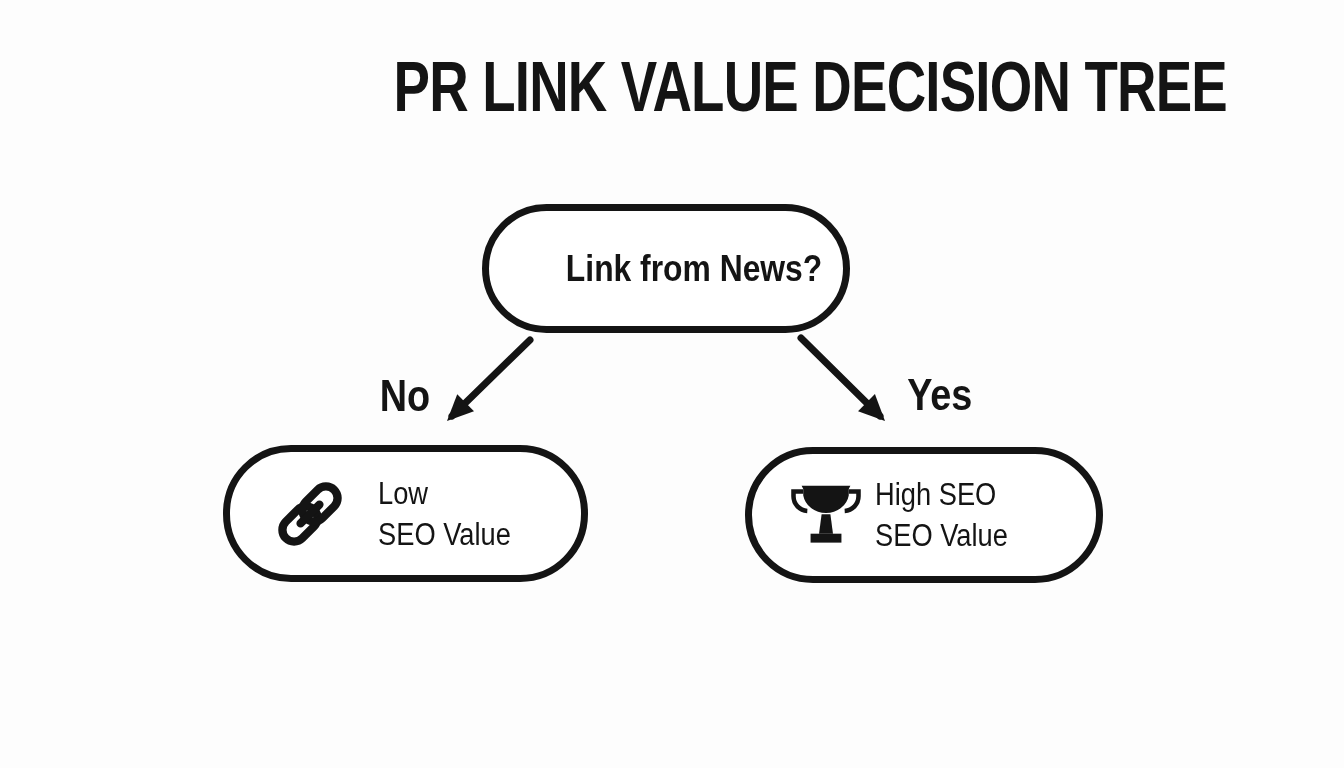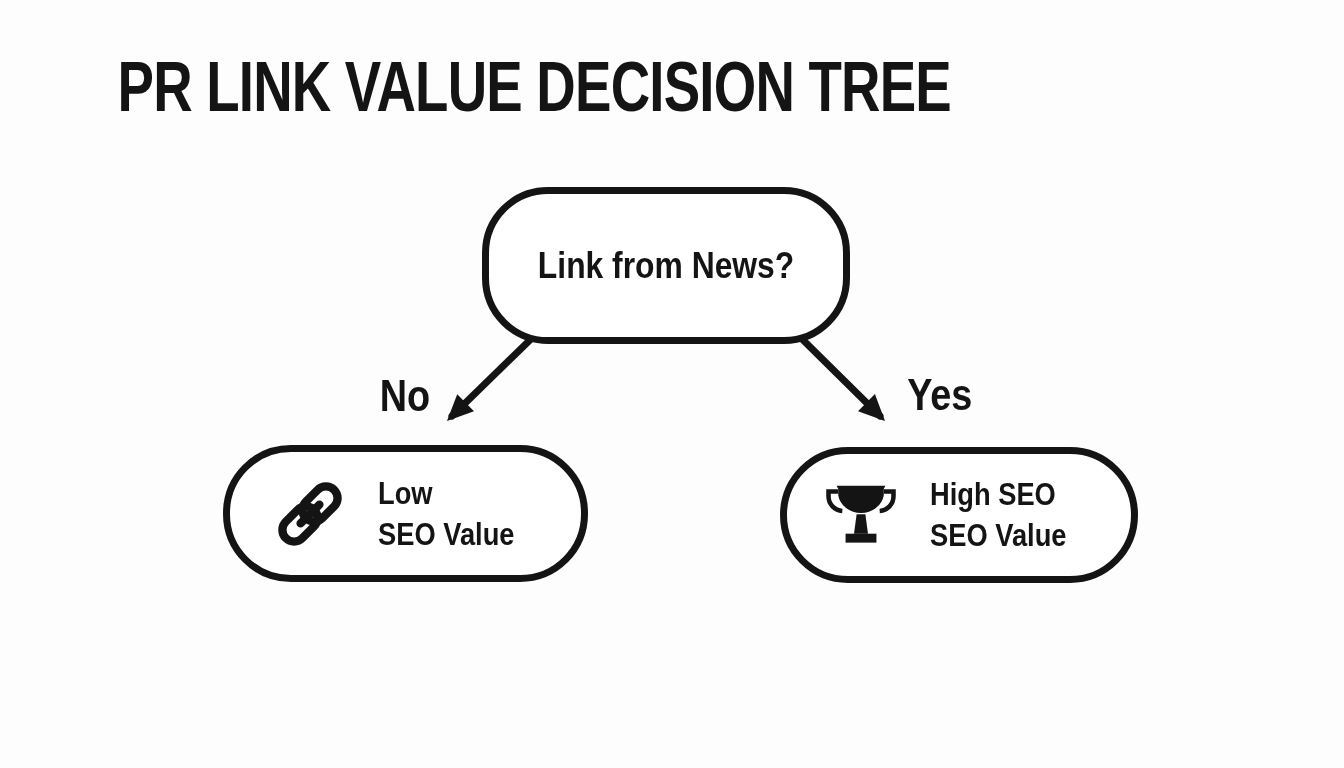--- a/index.html
+++ b/index.html
@@ -14,86 +14,88 @@
     height: 768px;
     background: var(--bg);
     color: var(--ink);
     font-family: "Liberation Sans", sans-serif;
     overflow: hidden;
   }
   .title {
     position: absolute;
     left: 0; right: 0;
     top: 52px;
-    text-align: left;
+    text-align: right;
     font-size: 70px;
     font-weight: 700;
     line-height: 1;
     white-space: nowrap;
+    padding-left: 9px;
   }
   .squeeze-title {
     display: inline-block;
     transform: scaleX(0.78);
     transform-origin: 50% 50%;
     white-space: nowrap;
     letter-spacing: -1px;
   }
   .node {
     position: absolute;
     border: 7px solid var(--ink);
     background: #ffffff;
     display: flex;
     align-items: center;
     justify-content: center;
   }
   .node-root {
     left: 482px;
-    top: 187px;
+    top: 204px;
     width: 368px;
-    height: 157px;
+    height: 129px;
     border-radius: 66px;
     font-size: 37px;
     font-weight: 700;
+    justify-content: flex-end;
   }
   .squeeze-node {
     display: inline-block;
     transform: scaleX(0.86);
     transform-origin: 50% 50%;
     white-space: nowrap;
   }
   .node-leaf {
     border-radius: 68px;
     justify-content: flex-start;
   }
   .node-leaf-left {
     left: 223px;
     top: 445px;
     width: 365px;
     height: 137px;
     padding-left: 40px;
     gap: 28px;
   }
   .node-leaf-right {
-    left: 780px;
+    left: 745px;
     top: 447px;
     width: 358px;
     height: 136px;
     padding-left: 35px;
-    gap: 30px;
+    gap: 10px;
   }
   .leaf-icon {
     flex: 0 0 auto;
     display: flex;
     align-items: center;
     justify-content: center;
   }
   .leaf-icon svg { display: block; }
   .leaf-text {
     font-size: 31px;
-    font-weight: 700;
+    font-weight: 400;
     line-height: 41px;
   }
   .leaf-text .line {
     display: block;
     transform: scaleX(0.88);
     transform-origin: left center;
     white-space: nowrap;
   }
   .branch-label {
     position: absolute;

